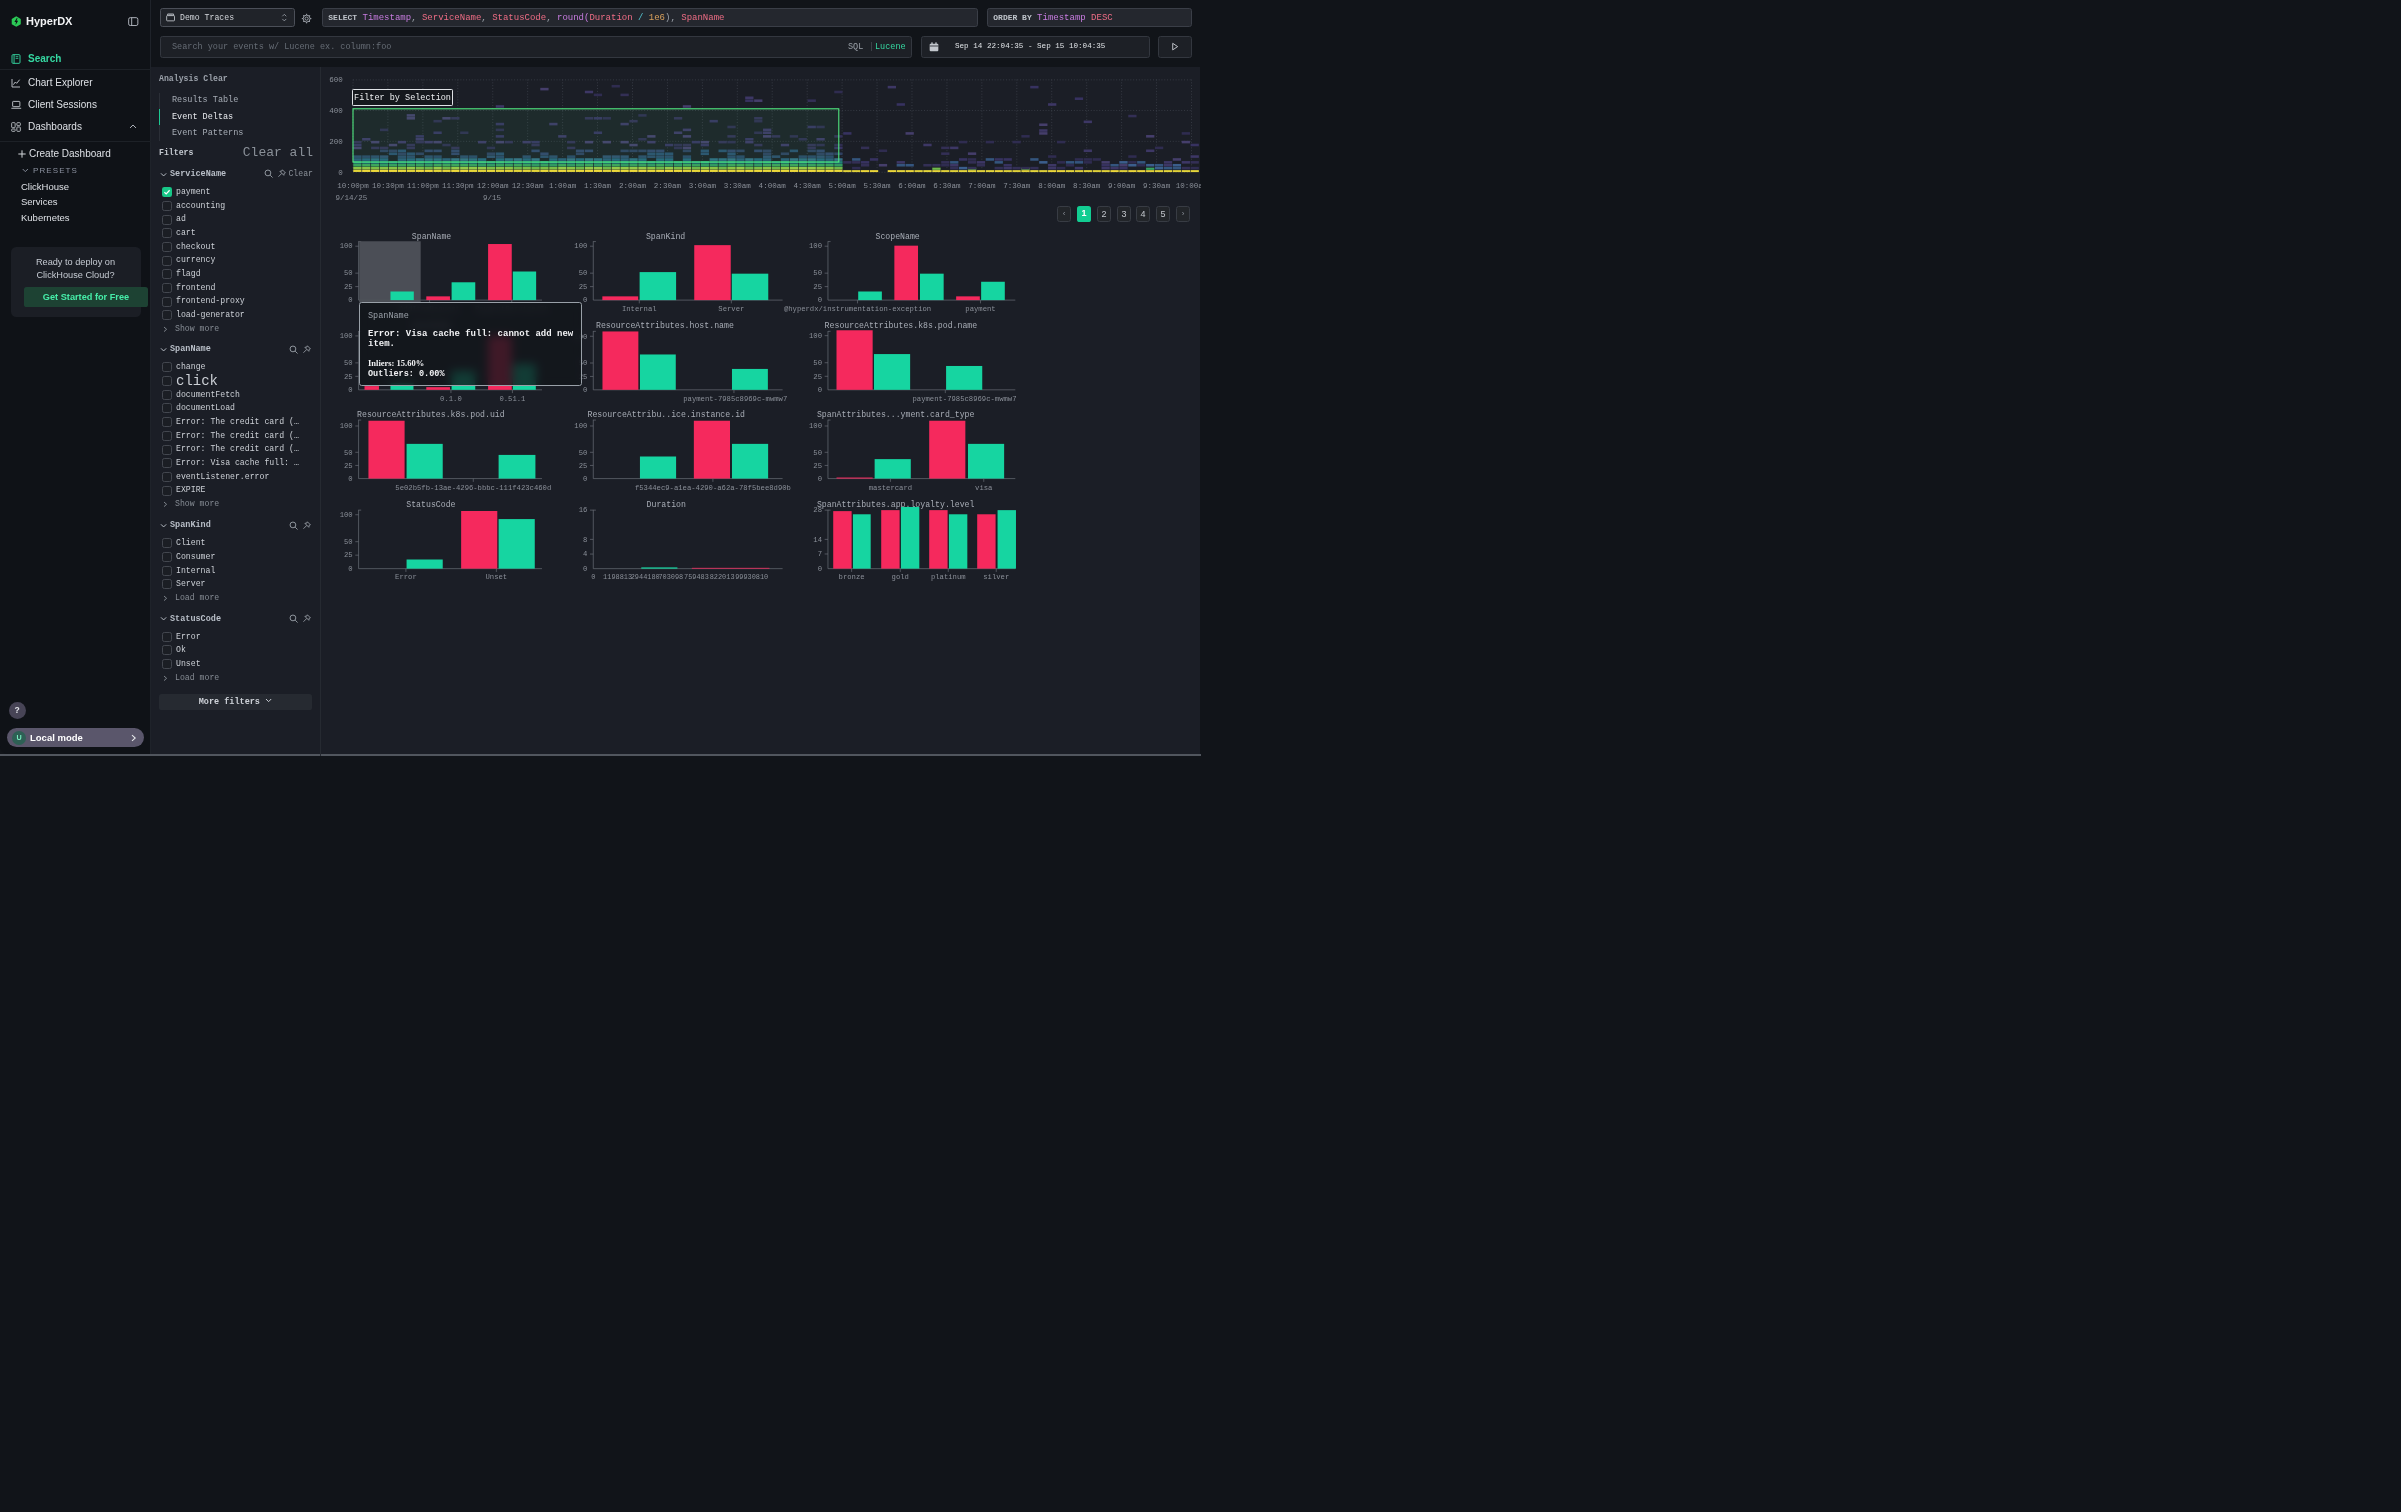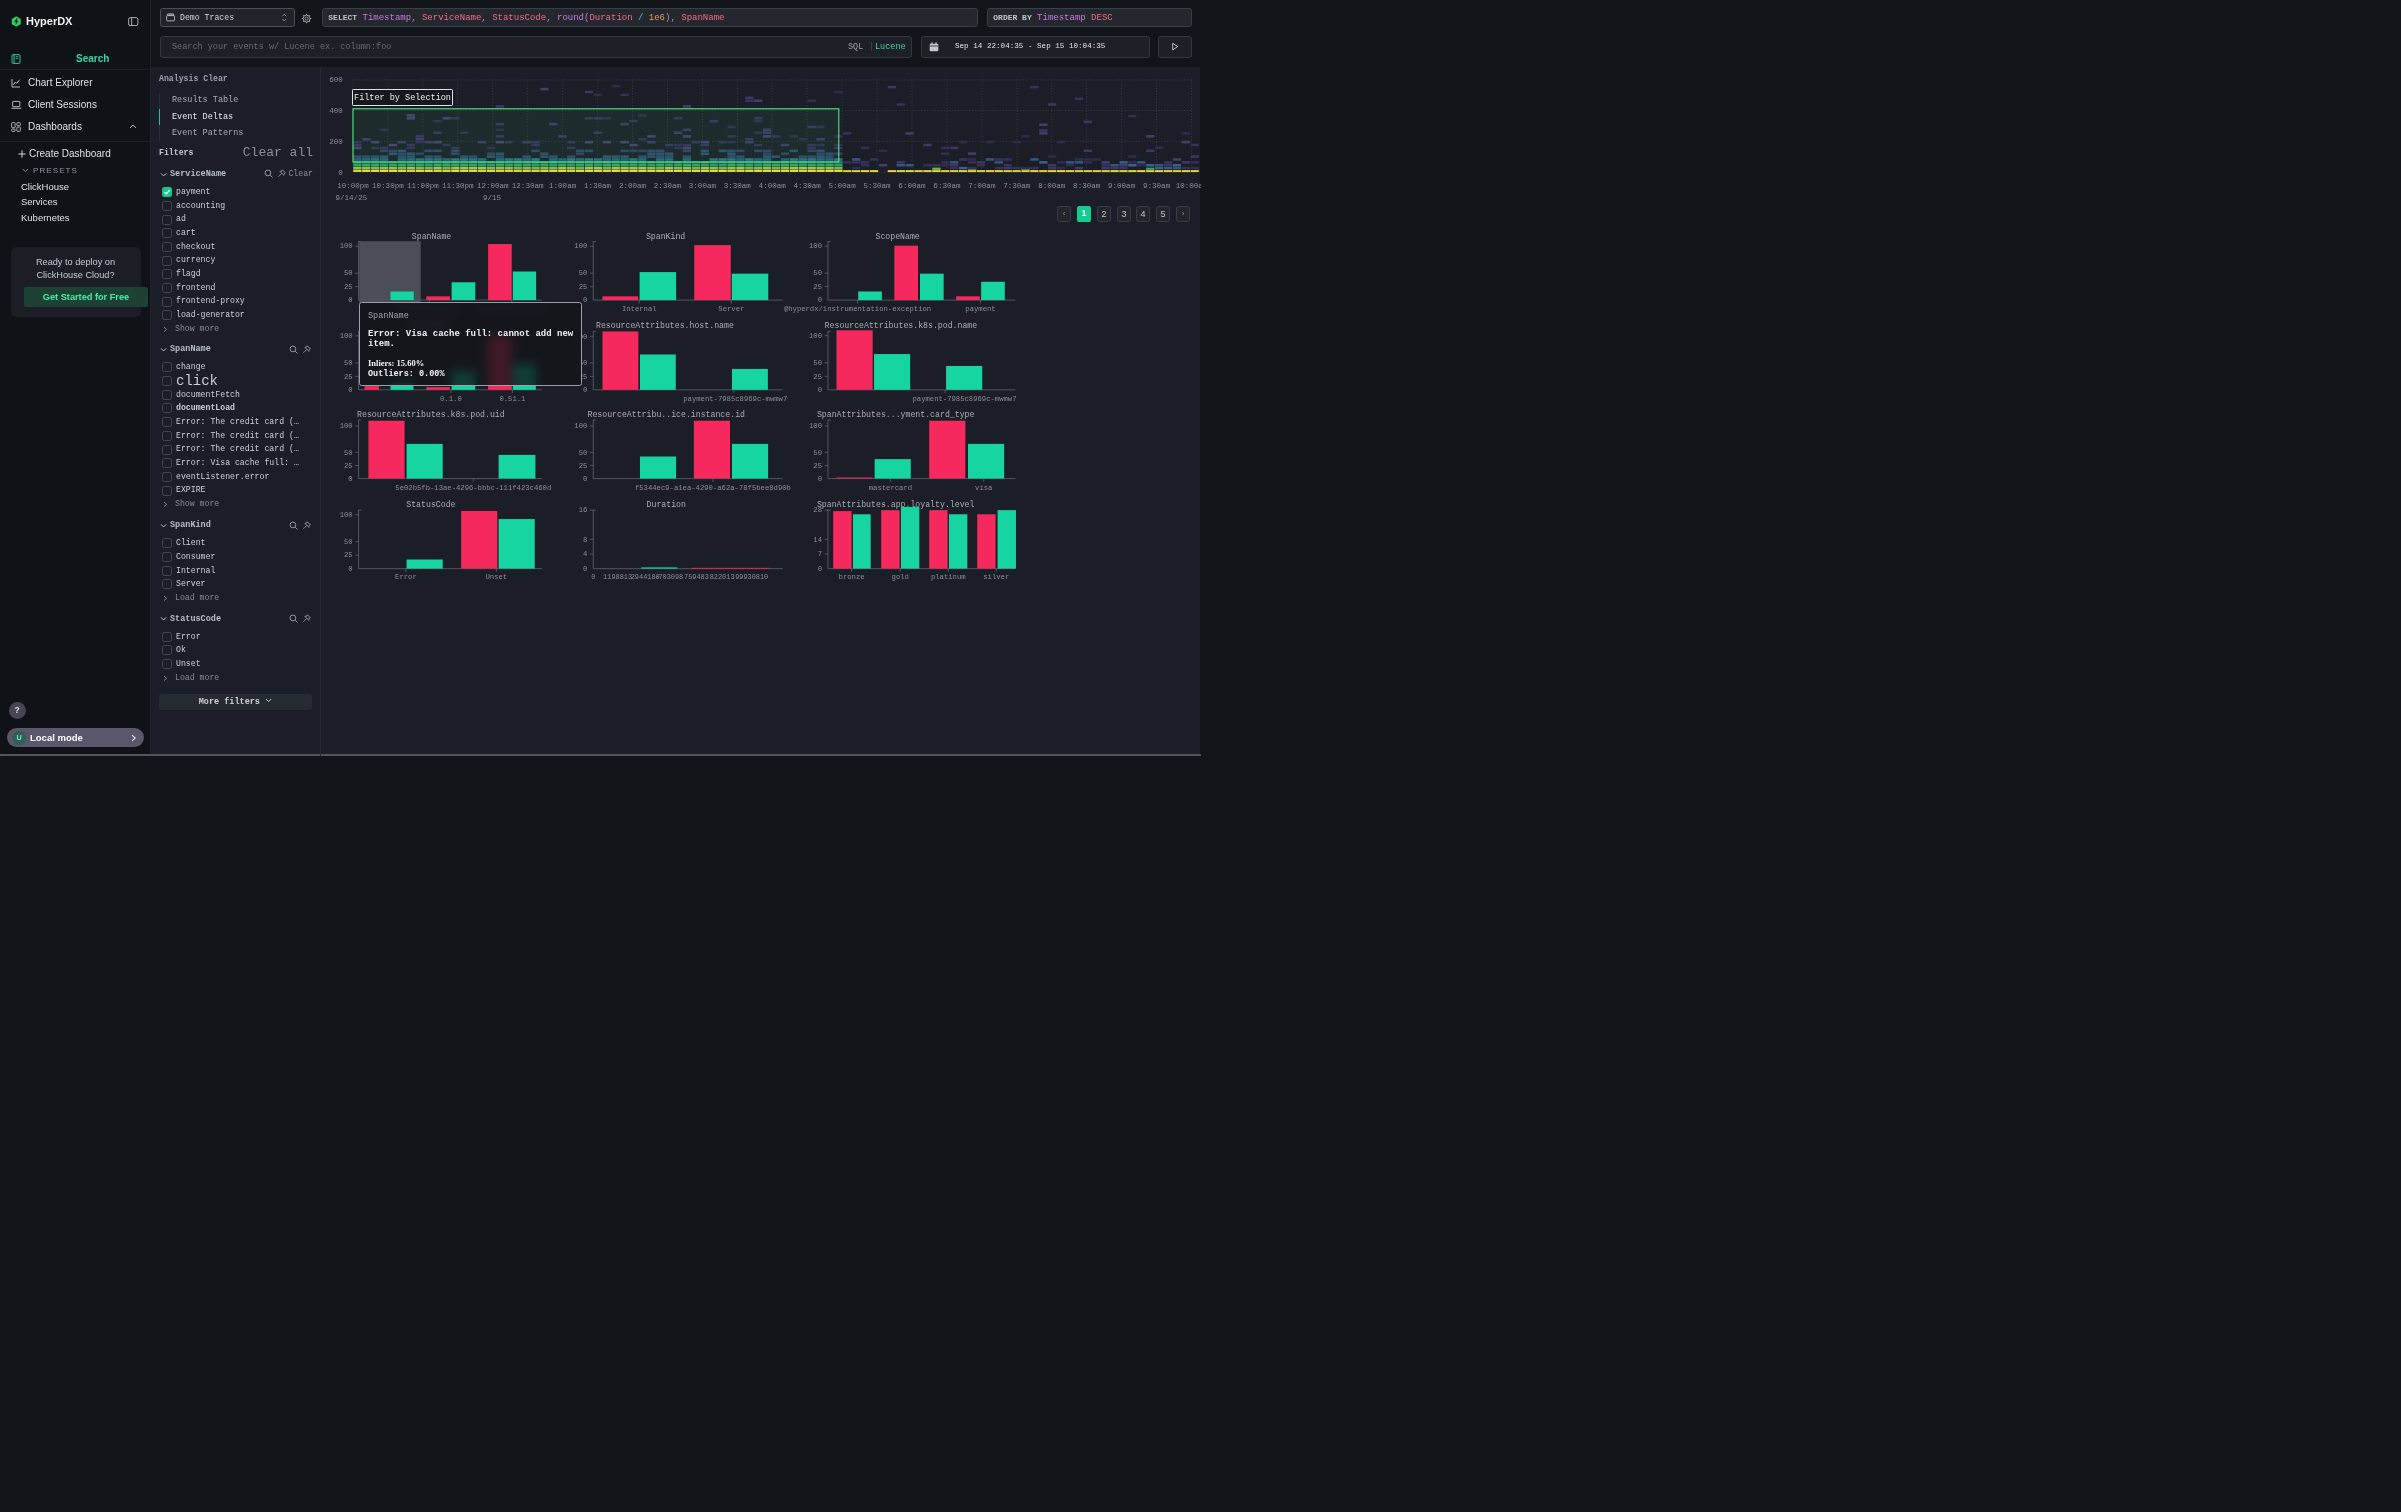--- a/index.html
+++ b/index.html
@@ -915,21 +915,21 @@
       </svg>
     </div>
     <div style="position:absolute;left:11.2px;top:54px;width:10px;height:10px">
       <svg width="10" height="10" viewBox="0 0 15 15">
         <rect x="1.5" y="1" width="12" height="13" rx="1.5" fill="none" stroke="#35d8a2" stroke-width="1.4"></rect>
         <line x1="4.6" y1="1" x2="4.6" y2="14" stroke="#35d8a2" stroke-width="1.4"></line>
         <line x1="7" y1="4" x2="11" y2="4" stroke="#35d8a2" stroke-width="1.2"></line>
         <line x1="7" y1="6.6" x2="11" y2="6.6" stroke="#35d8a2" stroke-width="1.2"></line>
       </svg>
     </div>
-    <div style="position:absolute;left:28px;top:52px;height:14px;line-height:14px;font-family:'Liberation Sans',sans-serif;font-size:10px;color:#35d8a2;font-weight:700;white-space:pre;margin-left:48px;">Search</div>
+    <div style="position:absolute;left:28px;top:52px;height:14px;line-height:14px;font-family:'Liberation Sans',sans-serif;font-size:10px;color:#35d8a2;font-weight:700;white-space:pre;">Search</div>
     <div style="position:absolute;left:0;top:69px;width:151px;height:0.7px;background:#1d2127"></div>
     <div style="position:absolute;left:11.2px;top:78px;width:10px;height:10px">
       <svg width="10" height="10" viewBox="0 0 15 15">
         <polyline points="1.5,1.5 1.5,13.5 13.5,13.5" fill="none" stroke="#c3c7cd" stroke-width="1.4"></polyline>
         <polyline points="3.5,10 6.5,6 8.5,8 13,2.5" fill="none" stroke="#c3c7cd" stroke-width="1.4"></polyline>
       </svg>
     </div>
     <div style="position:absolute;left:28px;top:76px;height:14px;line-height:14px;font-family:'Liberation Sans',sans-serif;font-size:10px;color:#dde0e5;font-weight:400;white-space:pre;">Chart Explorer</div>
     <div style="position:absolute;left:11.2px;top:100px;width:10.5px;height:10px">
       <svg width="10.5" height="10" viewBox="0 0 16 15">
@@ -1107,21 +1107,21 @@
         <line x1="7.4" y1="6.6" x2="2.2" y2="11.8" stroke="#9aa0a8" stroke-width="1.3"></line>
       </svg>
     </div>
     <div style="position:absolute;left:162px;top:362px;width:10px;height:10px;background:#1b1e24;border:0.9px solid #43474f;border-radius:2.3px"></div>
     <div style="position:absolute;left:176px;top:361px;height:12px;line-height:12px;font-family:'Liberation Mono',monospace;font-size:8.2px;color:#ccd0d6;font-weight:400;white-space:pre;">change</div>
     <div style="position:absolute;left:162px;top:376px;width:10px;height:10px;background:#1b1e24;border:0.9px solid #43474f;border-radius:2.3px"></div>
     <div style="position:absolute;left:176px;top:375px;height:12px;line-height:12px;font-family:Liberation Mono, monospace;font-size:14px;color:#ccd0d6;font-weight:400;white-space:pre;">click</div>
     <div style="position:absolute;left:162px;top:390px;width:10px;height:10px;background:#1b1e24;border:0.9px solid #43474f;border-radius:2.3px"></div>
     <div style="position:absolute;left:176px;top:389px;height:12px;line-height:12px;font-family:'Liberation Mono',monospace;font-size:8.2px;color:#ccd0d6;font-weight:400;white-space:pre;">documentFetch</div>
     <div style="position:absolute;left:162px;top:403px;width:10px;height:10px;background:#1b1e24;border:0.9px solid #43474f;border-radius:2.3px"></div>
-    <div style="position:absolute;left:176px;top:402px;height:12px;line-height:12px;font-family:'Liberation Mono',monospace;font-size:8.2px;color:#ccd0d6;font-weight:700;white-space:pre;">documentLoad</div>
+    <div style="position:absolute;left:176px;top:402px;height:12px;line-height:12px;font-family:'Liberation Mono',monospace;font-size:8.2px;color:#ccd0d6;font-weight:400;white-space:pre;">documentLoad</div>
     <div style="position:absolute;left:162px;top:417px;width:10px;height:10px;background:#1b1e24;border:0.9px solid #43474f;border-radius:2.3px"></div>
     <div style="position:absolute;left:176px;top:416px;height:12px;line-height:12px;font-family:'Liberation Mono',monospace;font-size:8.2px;color:#ccd0d6;font-weight:400;white-space:pre;">Error: The credit card (…</div>
     <div style="position:absolute;left:162px;top:431px;width:10px;height:10px;background:#1b1e24;border:0.9px solid #43474f;border-radius:2.3px"></div>
     <div style="position:absolute;left:176px;top:430px;height:12px;line-height:12px;font-family:'Liberation Mono',monospace;font-size:8.2px;color:#ccd0d6;font-weight:400;white-space:pre;">Error: The credit card (…</div>
     <div style="position:absolute;left:162px;top:445px;width:10px;height:10px;background:#1b1e24;border:0.9px solid #43474f;border-radius:2.3px"></div>
     <div style="position:absolute;left:176px;top:443px;height:12px;line-height:12px;font-family:'Liberation Mono',monospace;font-size:8.2px;color:#ccd0d6;font-weight:400;white-space:pre;">Error: The credit card (…</div>
     <div style="position:absolute;left:162px;top:458px;width:10px;height:10px;background:#1b1e24;border:0.9px solid #43474f;border-radius:2.3px"></div>
     <div style="position:absolute;left:176px;top:457px;height:12px;line-height:12px;font-family:'Liberation Mono',monospace;font-size:8.2px;color:#ccd0d6;font-weight:400;white-space:pre;">Error: Visa cache full: …</div>
     <div style="position:absolute;left:162px;top:472px;width:10px;height:10px;background:#1b1e24;border:0.9px solid #43474f;border-radius:2.3px"></div>
     <div style="position:absolute;left:176px;top:471px;height:12px;line-height:12px;font-family:'Liberation Mono',monospace;font-size:8.2px;color:#ccd0d6;font-weight:400;white-space:pre;">eventListener.error</div>

